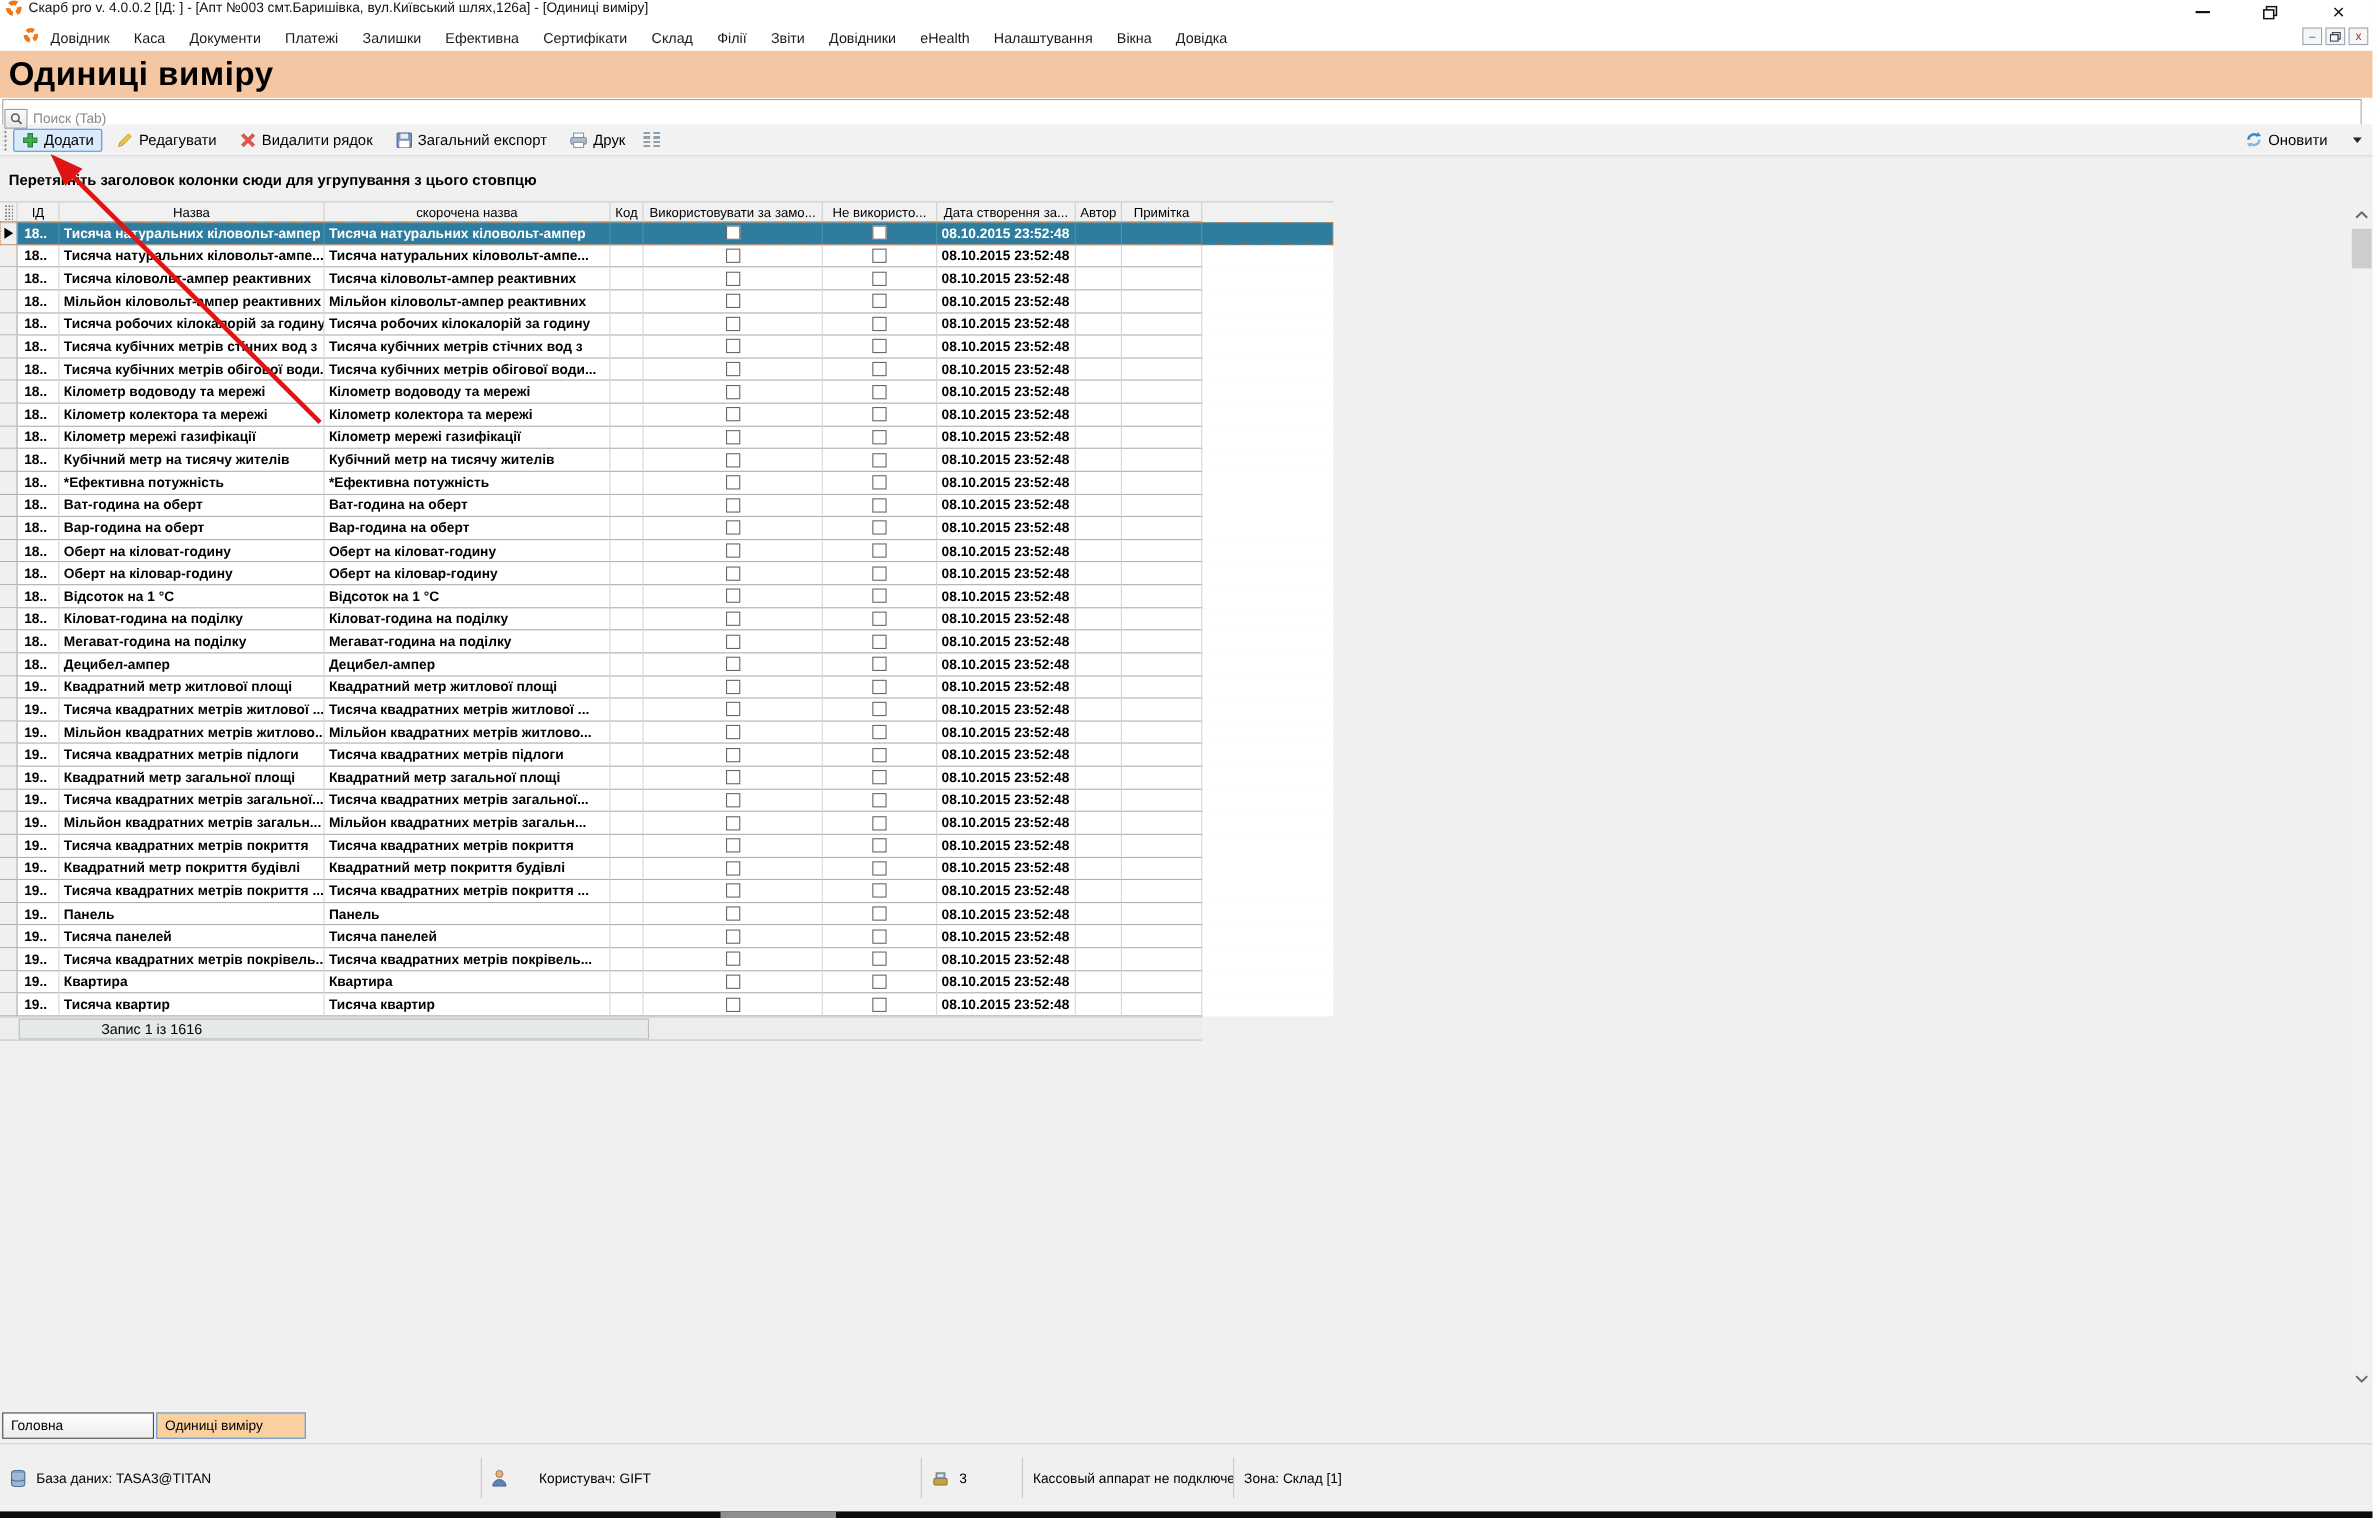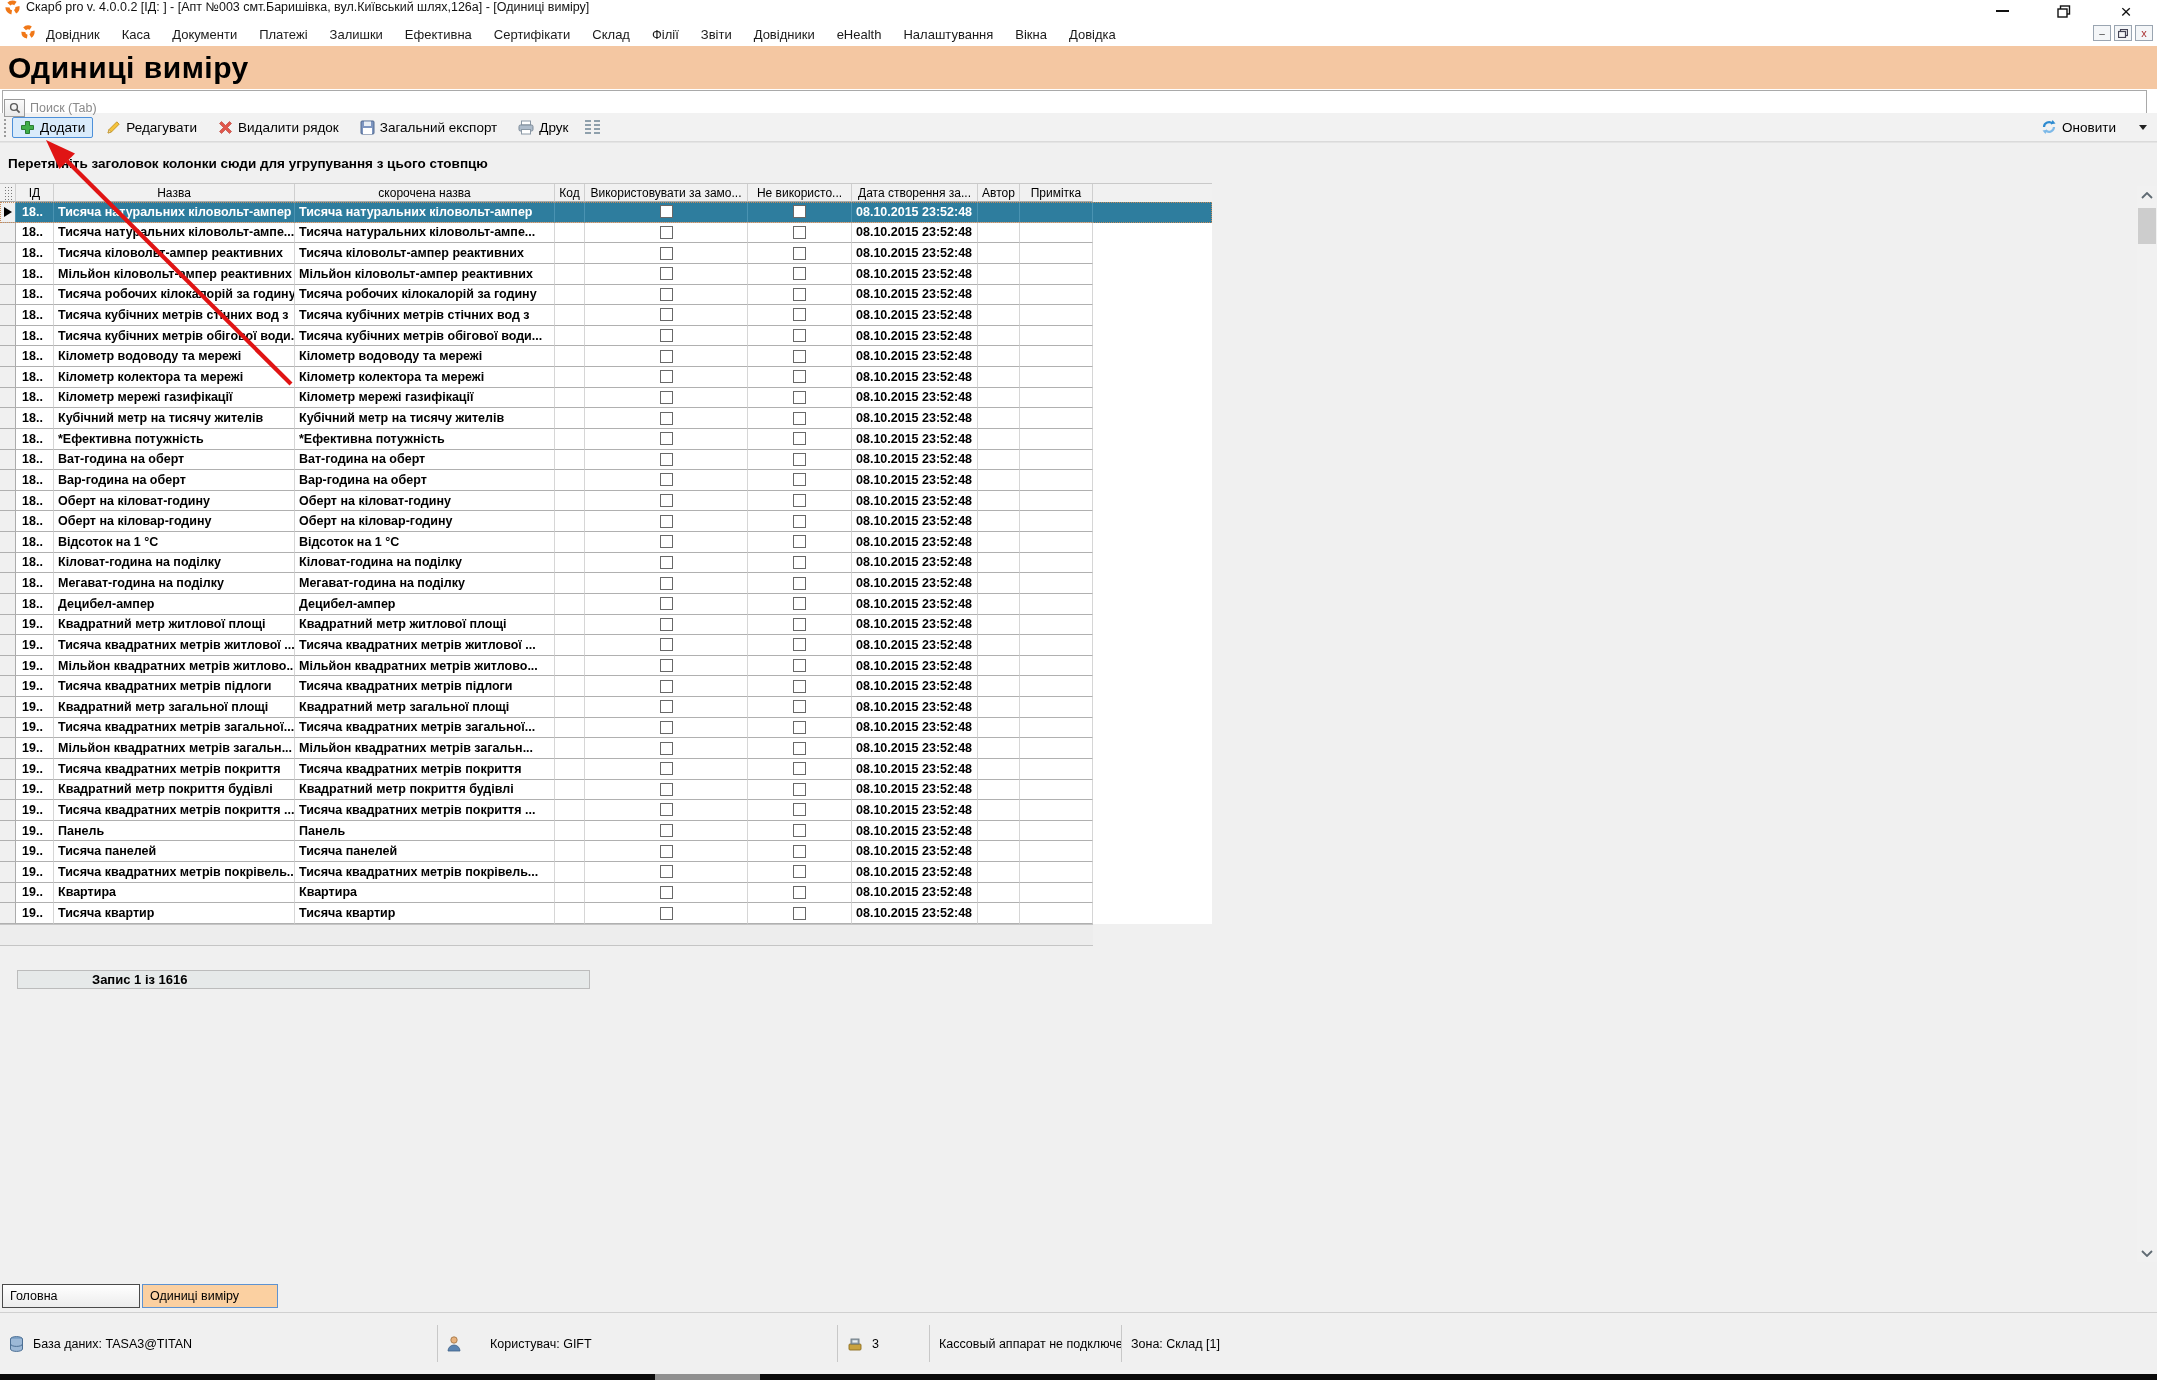--- a/index.html
+++ b/index.html
@@ -67,21 +67,21 @@
   .grid-row .c.date { padding-left:4px; }
   .grid-row .c.use, .grid-row .c.notuse { justify-content:center; }
   .grid-row.selected { background:#2e7d9e; outline:1px dotted #c98c5a; outline-offset:-1px; }
   .grid-row.selected .c { color:#fff; border-right-color:#4a93b2; }
   .grid-row.selected .c.ind { background:#f0f0f0; }
   .checkbox { width:13px; height:13px; background:#fff; border:1px solid #686868; display:block; }
   .tri { width:0; height:0; border-top:5px solid transparent; border-bottom:5px solid transparent; border-left:8px solid #000; display:block; }
 
   .grid-footer { position:relative; width:1093px; height:22px; background:#ededed; border-top:1px solid #c5c5c5; border-bottom:1px solid #c5c5c5; }
   .rec-box { position:absolute; left:17px; top:1px; width:573px; height:19px; background:#e6e9e9; border:1px solid #bcbcbc;
-             font-size:13px; font-weight:bold; color:#000; display:flex; align-items:center; padding-left:74px;margin-top:44px; }
+             font-size:13px; font-weight:normal; color:#000; display:flex; align-items:center; padding-left:74px; }
 
   
   .vscroll { position:absolute; right:0; top:44px; width:20px; height:1076px; background:#f1f1f1; }
   .vscroll .arrow { position:absolute; left:0; width:20px; height:18px; display:flex; align-items:center; justify-content:center; }
   .vscroll .arrow.up { top:0; }
   .vscroll .arrow.down { bottom:0; }
   .vscroll .thumb { position:absolute; left:1px; top:22px; width:18px; height:36px; background:#cdcdcd; }
 
   
   .tabs-row { height:30px; background:#f0f0f0; display:flex; align-items:flex-start; padding:2px 0 0 2px; gap:2px; }

